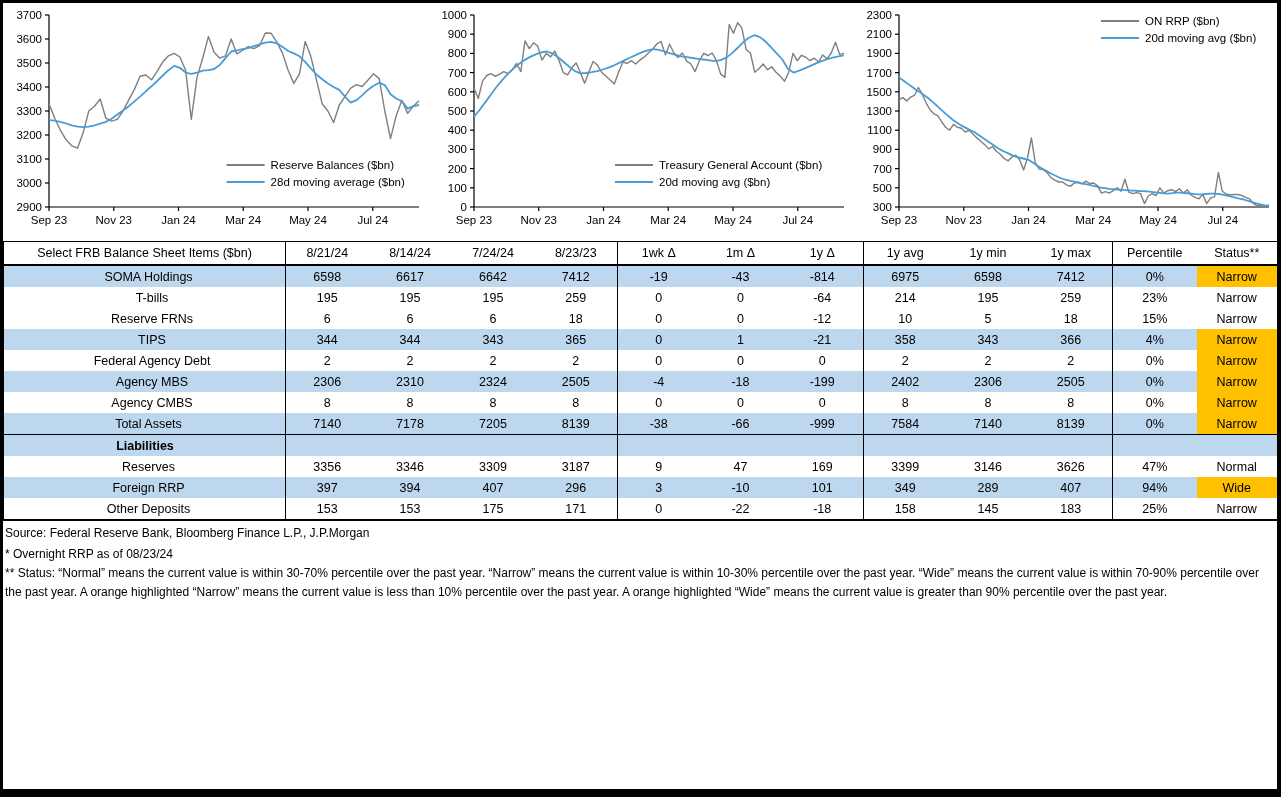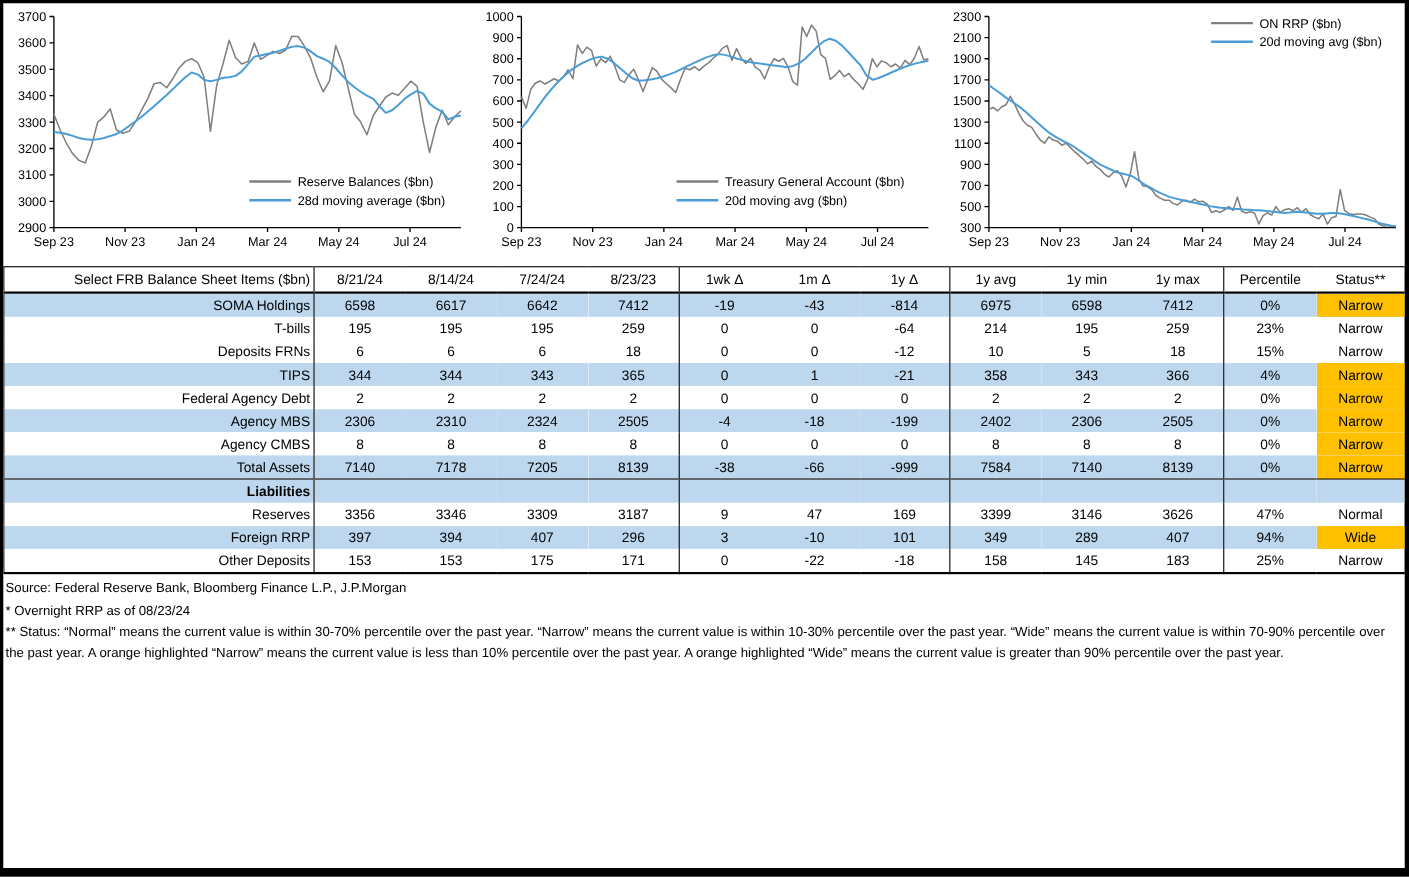--- a/index.html
+++ b/index.html
@@ -7,21 +7,21 @@
         border-left:3px solid #000;border-top:3px solid #000;border-right:4px solid #000;border-bottom:8px solid #000;
         overflow:hidden;font-family:"Liberation Sans",sans-serif;color:#000;}
   .charts{display:flex;justify-content:space-between;padding:2px 0 4px 0;}
   figure.chart{margin:0;padding:0;}
   svg.chart-svg text{font-family:"Liberation Sans",sans-serif;font-size:11.5px;fill:#000;}
   table.bs{border-collapse:collapse;table-layout:fixed;width:1274px;border:1px solid #000;border-bottom:2px solid #000;
            font-size:12.5px;}
   table.bs th,table.bs td{height:21px;padding:0 3px;font-weight:normal;overflow:hidden;white-space:nowrap;}
   table.bs thead th{border-bottom:2px solid #000;height:22px;}
   .num{text-align:center;}
-  .lbl{text-align:right;border-right:1px solid #000;}
+  .lbl{text-align:center;border-right:1px solid #000;}
   .bl{border-left:1px solid #000;}
   tr.shade{background:#BDD7EE;}
   tr.section td{font-weight:bold;}
   tr.topline td{border-top:1px solid #000;}
   td.hl{background:#FFC000;}
   .footnotes{padding:2px 2px 0 2px;font-size:12px;line-height:1.72;}
   .footnotes .note2{line-height:1.55;}
 </style>
 </head>
 <body>
@@ -222,21 +222,21 @@
           <td class="num bl">0</td>
           <td class="num">0</td>
           <td class="num">-64</td>
           <td class="num bl">214</td>
           <td class="num">195</td>
           <td class="num">259</td>
           <td class="num bl">23%</td>
           <td class="num">Narrow</td>
         </tr>
         <tr class="">
-          <td class="lbl" style="padding-left: 18px;">Deposits FRNs</td>
+          <td class="lbl" style="padding-left: 18px;">Reserve FRNs</td>
           <td class="num">6</td>
           <td class="num">6</td>
           <td class="num">6</td>
           <td class="num">18</td>
           <td class="num bl">0</td>
           <td class="num">0</td>
           <td class="num">-12</td>
           <td class="num bl">10</td>
           <td class="num">5</td>
           <td class="num">18</td>

